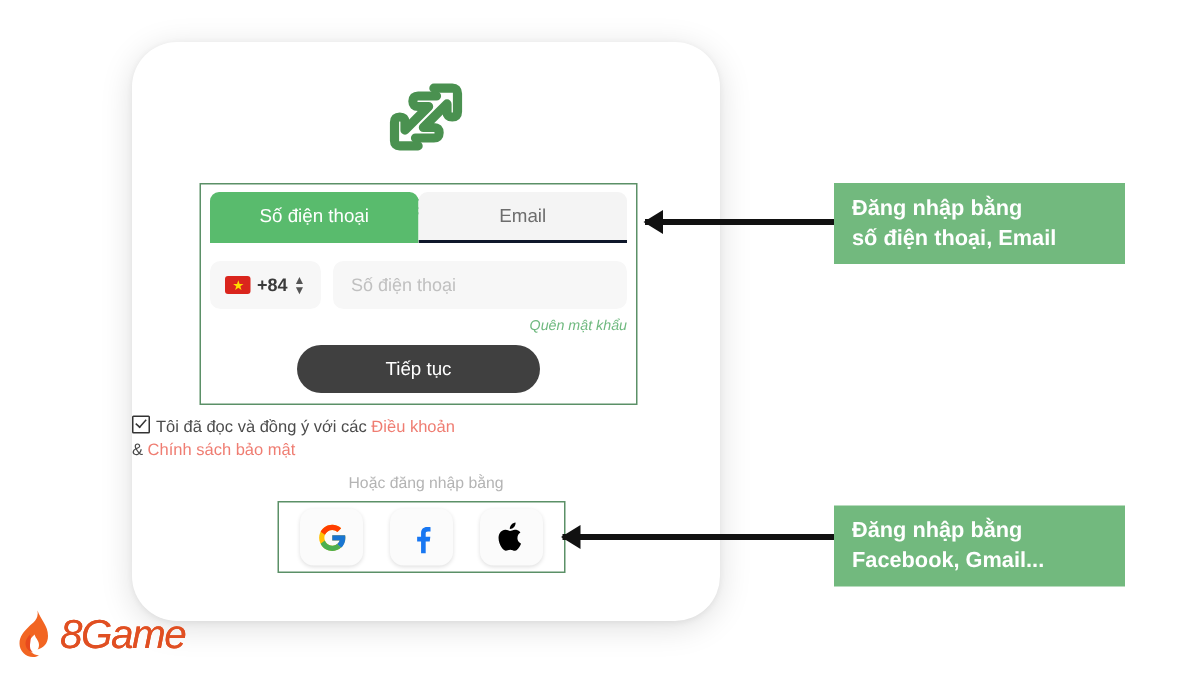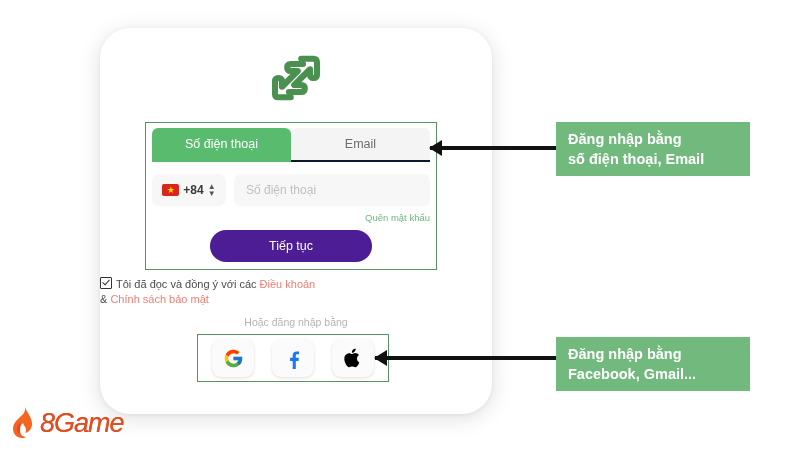--- a/index.html
+++ b/index.html
@@ -12,21 +12,20 @@
   }
 
   
   #login-card{
     position:absolute;
     left:88px;top:28px;
     width:392px;height:386px;
     background:#ffffff;
     border-radius:30px;
     box-shadow:0 4px 22px rgba(0,0,0,0.13), 0 1px 4px rgba(0,0,0,0.06);
-    margin-left:12px;
   }
 
   
   #brand-logo{
     position:absolute;left:0;top:22px;width:100%;
     display:flex;justify-content:center;
   }
 
   
   #card-title{
@@ -110,30 +109,31 @@
   }
   #phone-input::placeholder{color:#c0c0c0;}
 
   
   #forgot-password{
     position:absolute;
     left:52px;top:184px;
     width:278px;
     text-align:right;
     font-size:9.5px;
+    font-style:italic;
     color:#6fb97f;
     cursor:pointer;
   }
 
   
   #submit-button{
     position:absolute;
     left:110px;top:202px;
     width:162px;height:32px;
-    background:#4c1d95;
+    background:#404040;
     border:none;border-radius:18px;
     color:#ffffff;
     font-size:12.5px;
     font-family:"Liberation Sans", sans-serif;
     cursor:pointer;
   }
 
   
   #terms-block{
     position:absolute;

